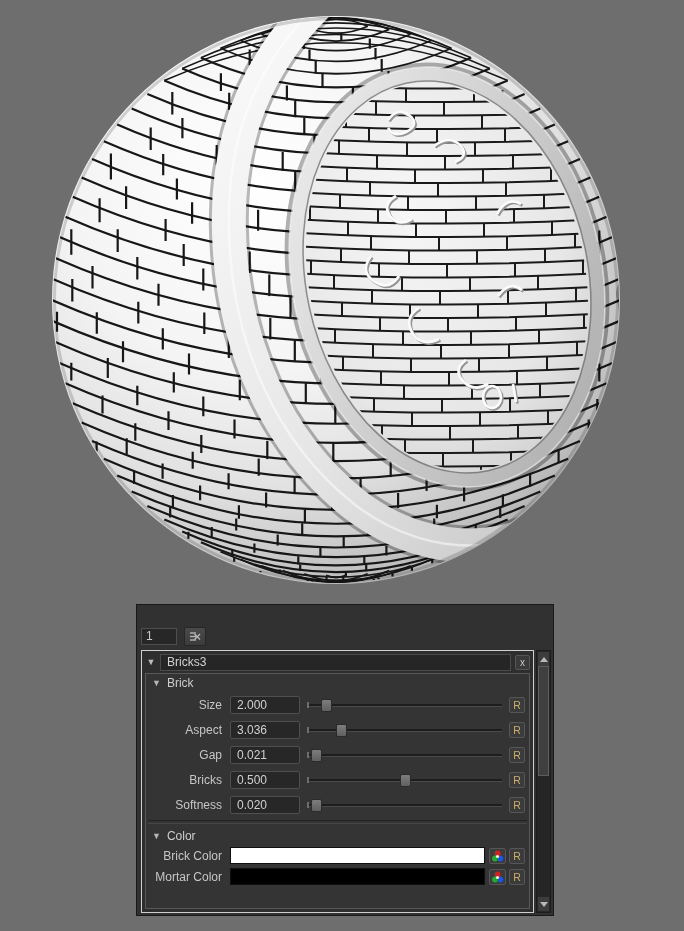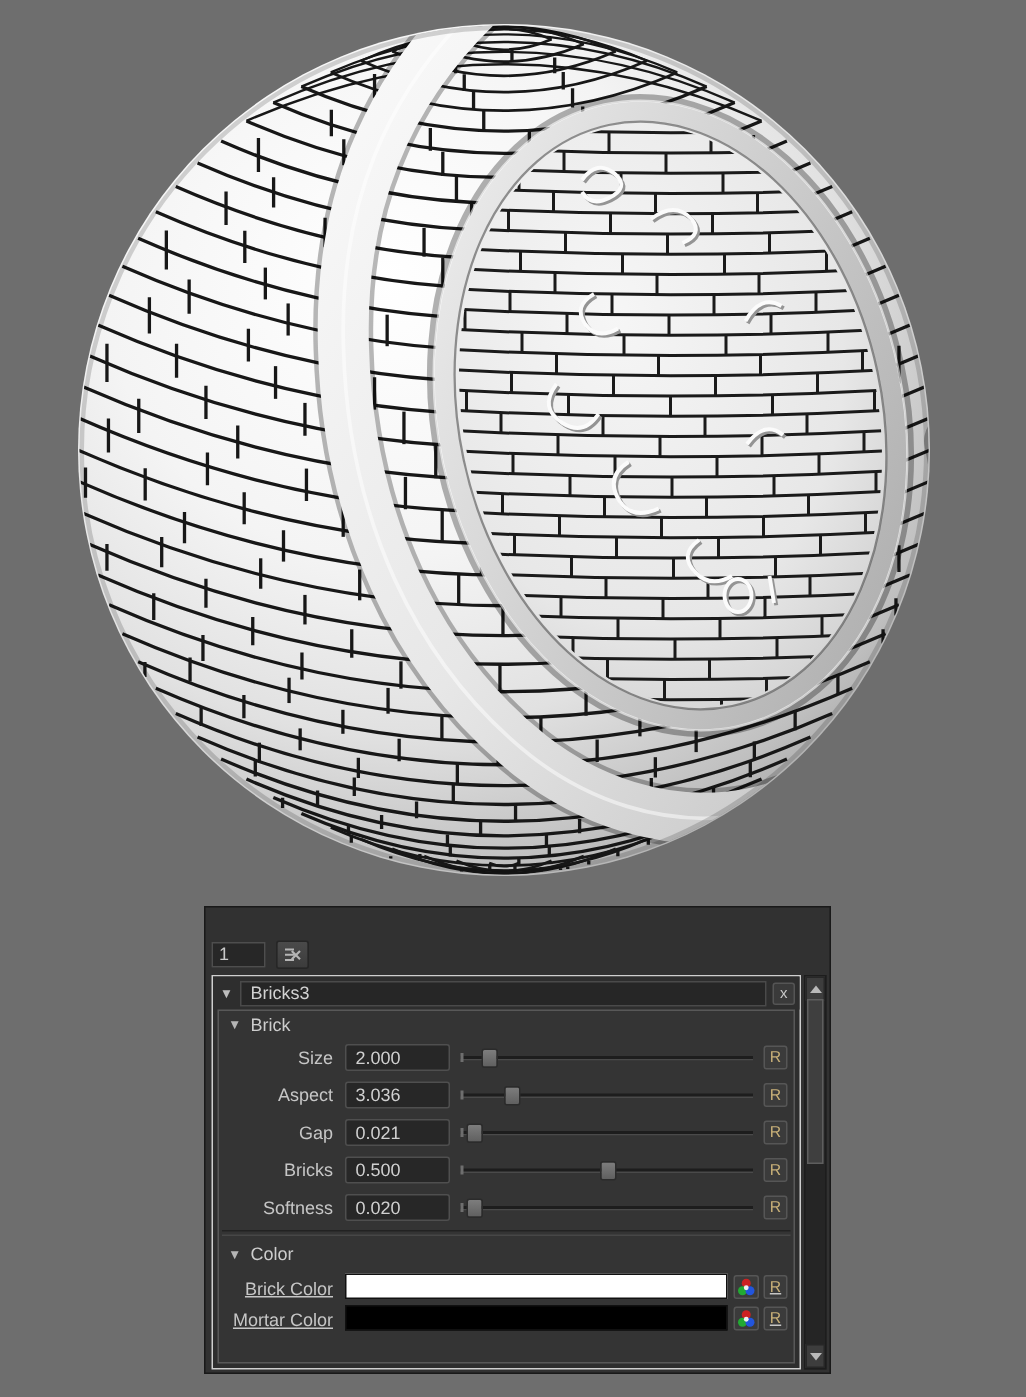--- a/index.html
+++ b/index.html
@@ -85,21 +85,21 @@
   .slider .endcap{position:absolute;left:1px;top:6px;width:2px;height:6px;background:#6e6e6e;}
   .slider .thumb{
     position:absolute;top:3px;width:11px;height:13px;border-radius:2px;
     background:linear-gradient(#7d7d7d,#606060);border:1px solid #2b2b2b;box-sizing:border-box;
   }
   .rbtn{
     width:16px;height:16px;flex:none;background:#3b3b3b;border:1px solid #565656;
     border-radius:2px;color:#c8b078;font-size:10.5px;line-height:14px;text-align:center;padding:0;
   }
   .divider{height:2px;margin:3px 2px;border-top:1px solid #222;border-bottom:1px solid #474747;}
-  .crow{height:21px;display:flex;align-items:flex-end;padding:0 4px 0 0;text-decoration:underline;}
+  .crow{height:21px;display:flex;align-items:center;padding:0 4px 0 0;}
   .swatch{flex:1;height:15px;border:1px solid #101010;margin-right:4px;}
   .cbtn{
     width:17px;height:16px;flex:none;margin-right:3px;background:#3b3b3b;
     border:1px solid #565656;border-radius:2px;display:flex;align-items:center;justify-content:center;padding:0;
   }
   .crow .rbtn{margin-right:0;}
   
   .scrollbar{width:15px;margin-left:2px;position:relative;background:#252525;border:1px solid #1d1d1d;box-sizing:border-box;}
   .sb-btn{position:absolute;left:0;right:0;height:14px;background:#3d3d3d;border:1px solid #272727;
     display:flex;align-items:center;justify-content:center;}

